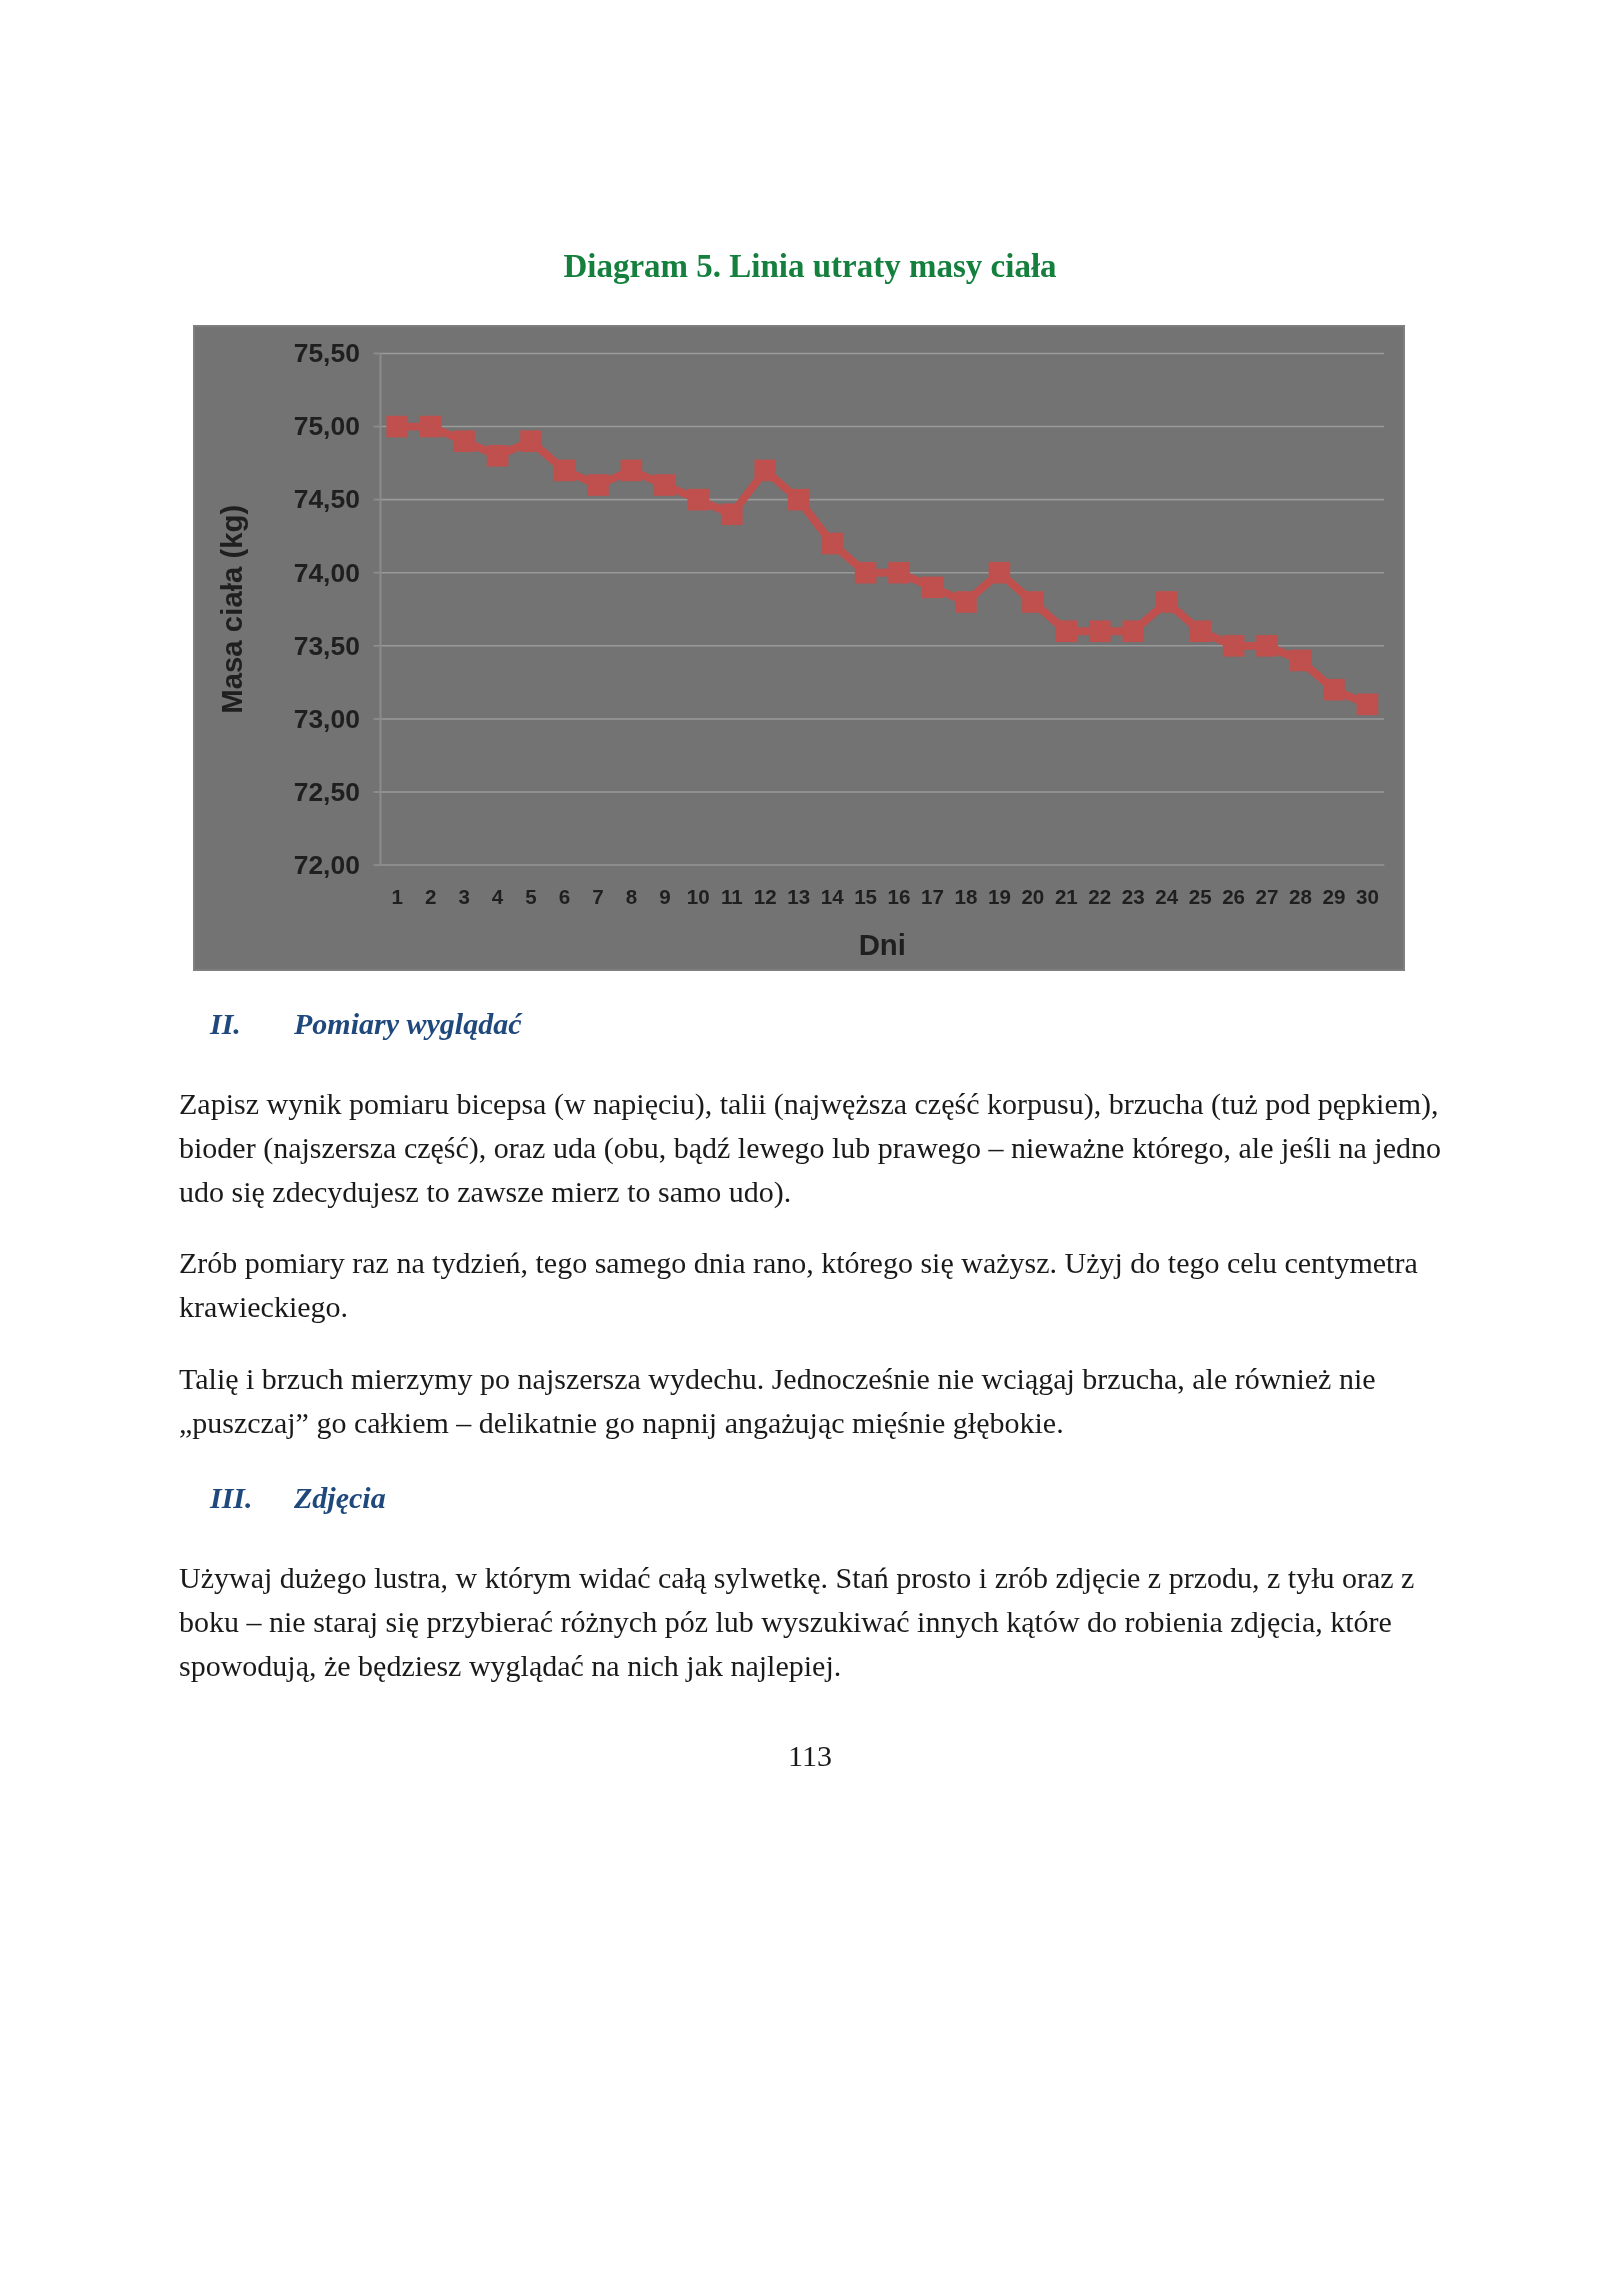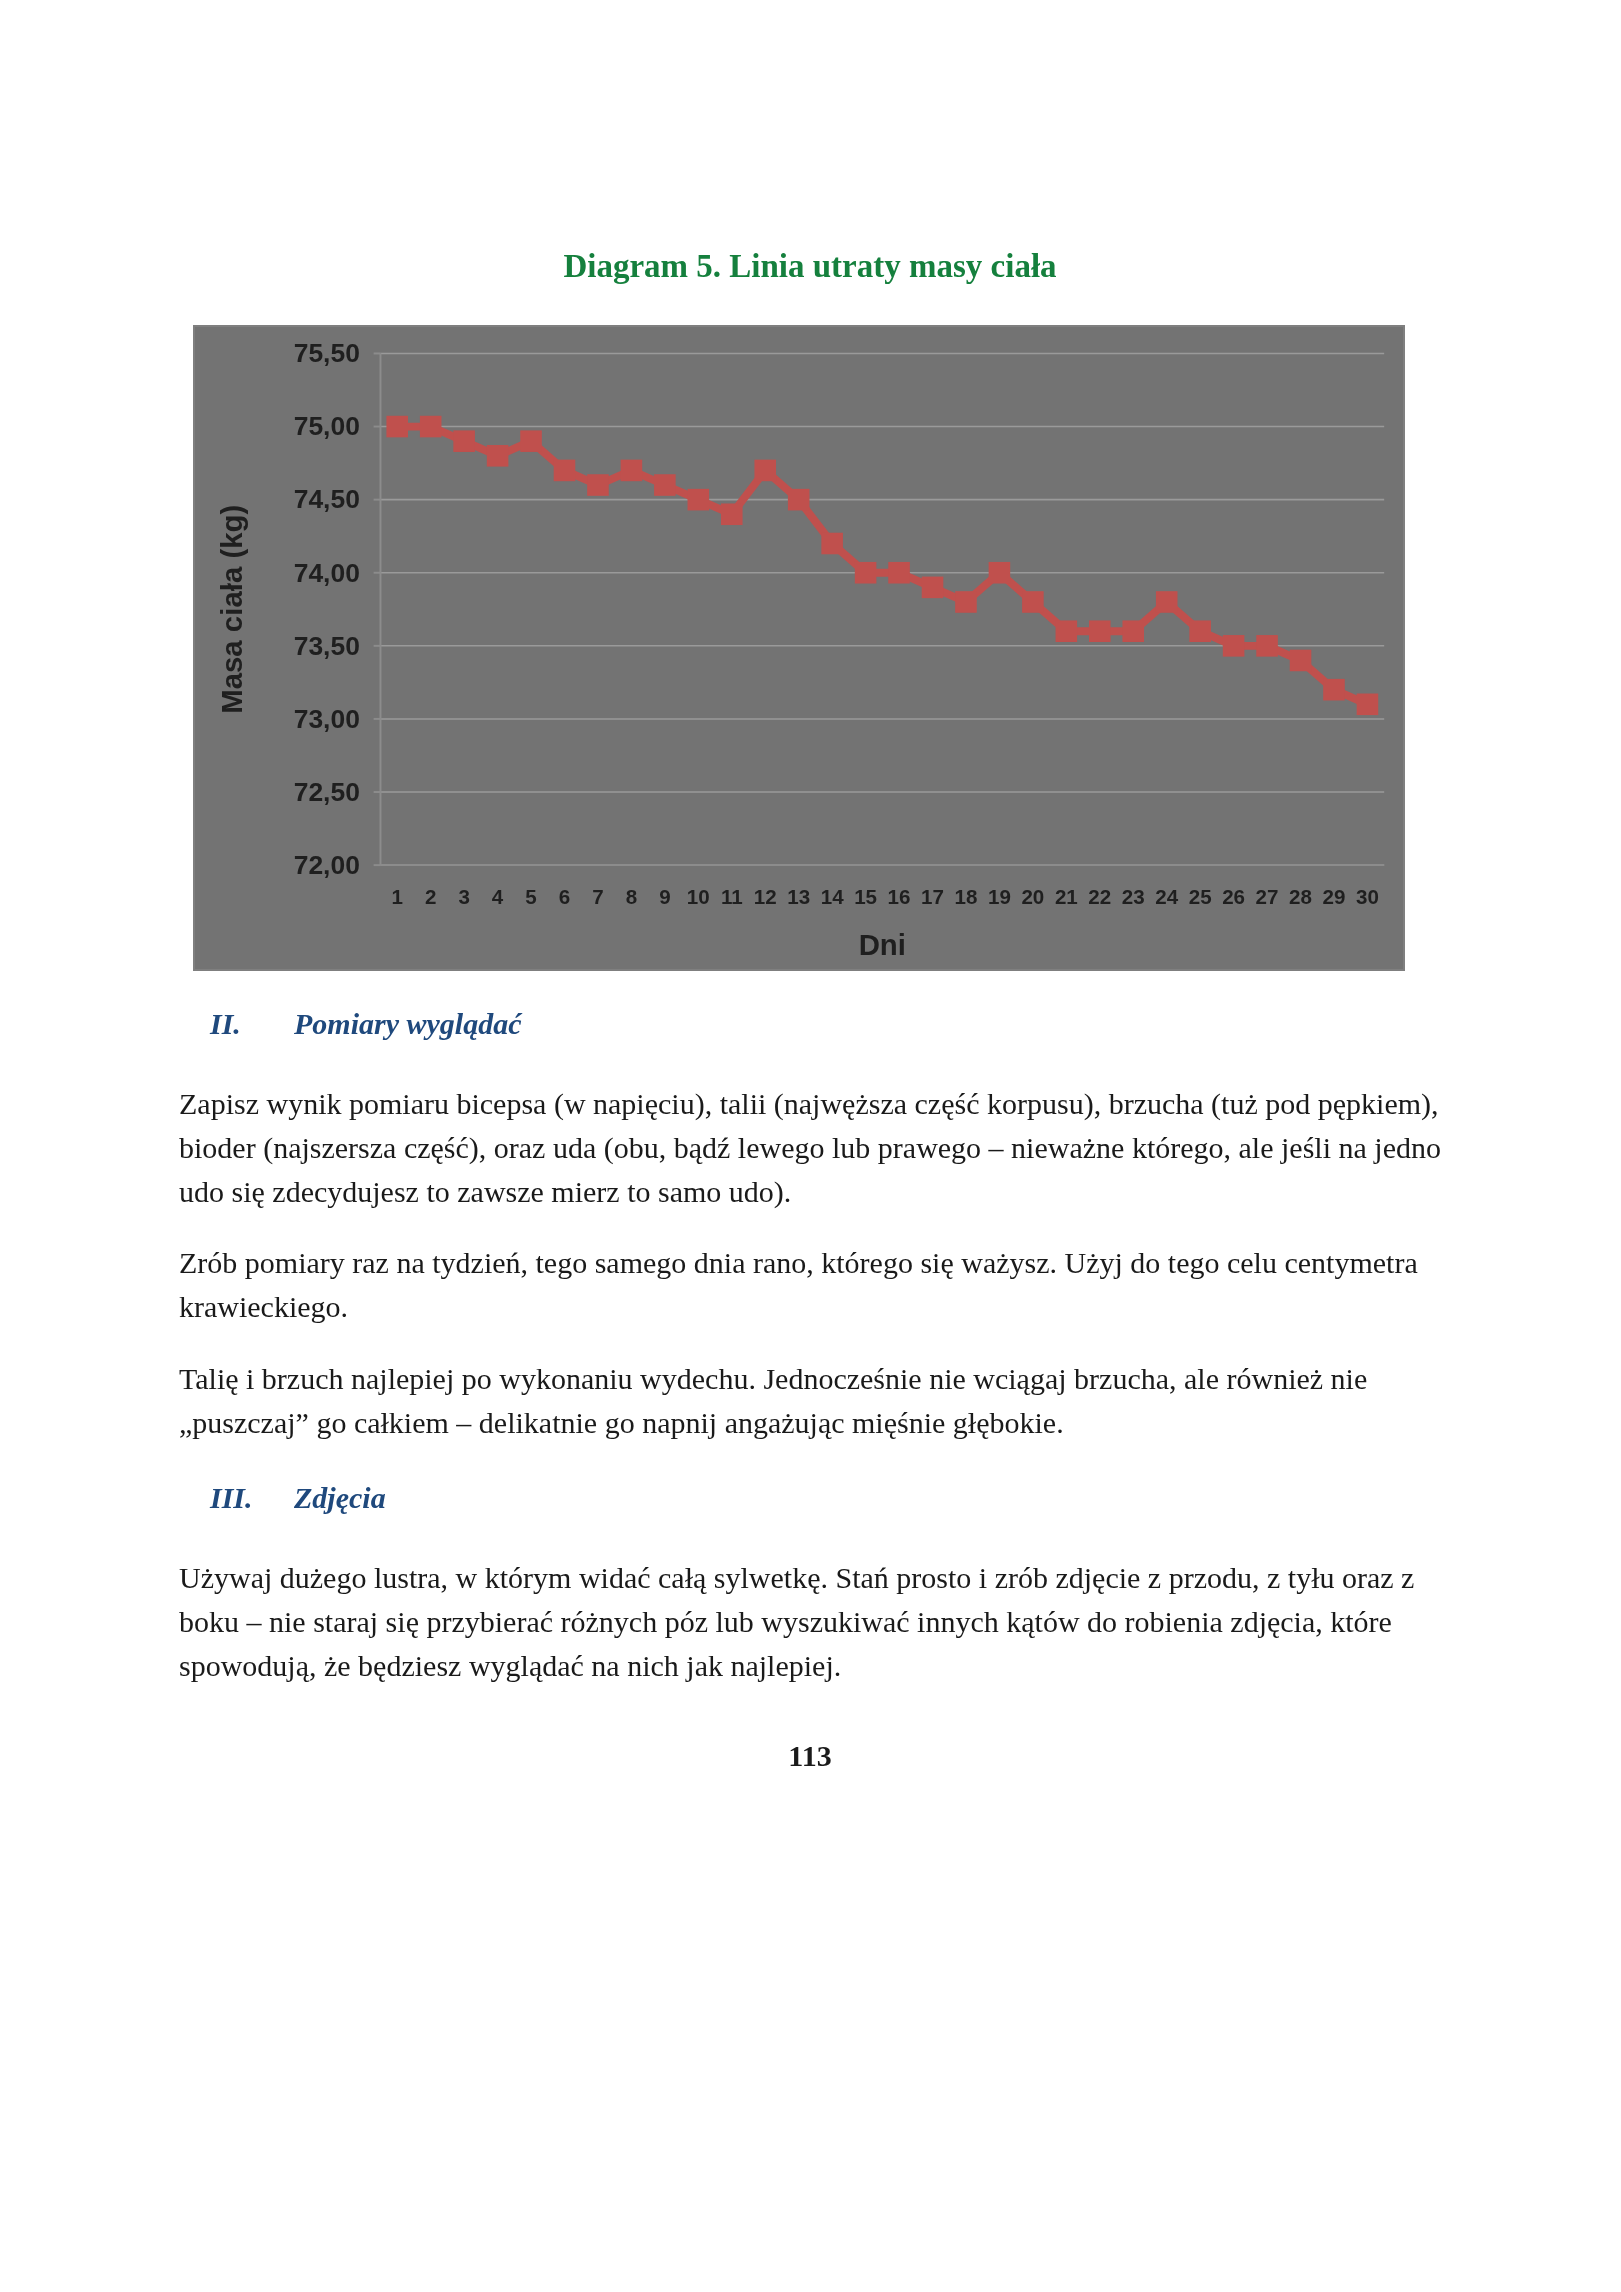--- a/index.html
+++ b/index.html
@@ -62,21 +62,20 @@
   }
   .heading .h-num {
     margin-left: 31px;
     width: 84px;
     flex: 0 0 auto;
   }
   .page-number {
     text-align: center;
     font-size: 30px;
     margin-top: 51px;
-    font-weight: bold;
   }
 </style>
 </head>
 <body>
 
 <div class="page">
 
   <h2 class="fig-title">Diagram 5. Linia utraty masy ciała</h2>
 
   <div class="figure">
@@ -174,21 +173,21 @@
   </div>
 
 
   <div class="heading">
     <span class="h-num">II.</span>
     <span class="h-label">Pomiary wyglądać</span>
   </div>
 
   <p class="body-text">Zapisz wynik pomiaru bicepsa (w napięciu), talii (najwęższa część korpusu), brzucha (tuż pod pępkiem), bioder (najszersza część), oraz uda (obu, bądź lewego lub prawego – nieważne którego, ale jeśli na jedno udo się zdecydujesz to zawsze mierz to samo udo).</p>
   <p class="body-text">Zrób pomiary raz na tydzień, tego samego dnia rano, którego się ważysz. Użyj do tego celu centymetra krawieckiego.</p>
-  <p class="body-text">Talię i brzuch najlepiej po wykonaniu wydechu. Jednocześnie nie wciągaj brzucha, ale również nie „puszczaj” go całkiem – delikatnie go napnij angażując mięśnie głębokie.</p>
+  <p class="body-text">Talię i brzuch mierzymy po najszersza wydechu. Jednocześnie nie wciągaj brzucha, ale również nie „puszczaj” go całkiem – delikatnie go napnij angażując mięśnie głębokie.</p>
 
   <div class="heading">
     <span class="h-num">III.</span>
     <span class="h-label">Zdjęcia</span>
   </div>
 
   <p class="body-text">Używaj dużego lustra, w którym widać całą sylwetkę. Stań prosto i zrób zdjęcie z przodu, z tyłu oraz z boku – nie staraj się przybierać różnych póz lub wyszukiwać innych kątów do robienia zdjęcia, które spowodują, że będziesz wyglądać na nich jak najlepiej.</p>
 
   <div class="page-number">113</div>
 

